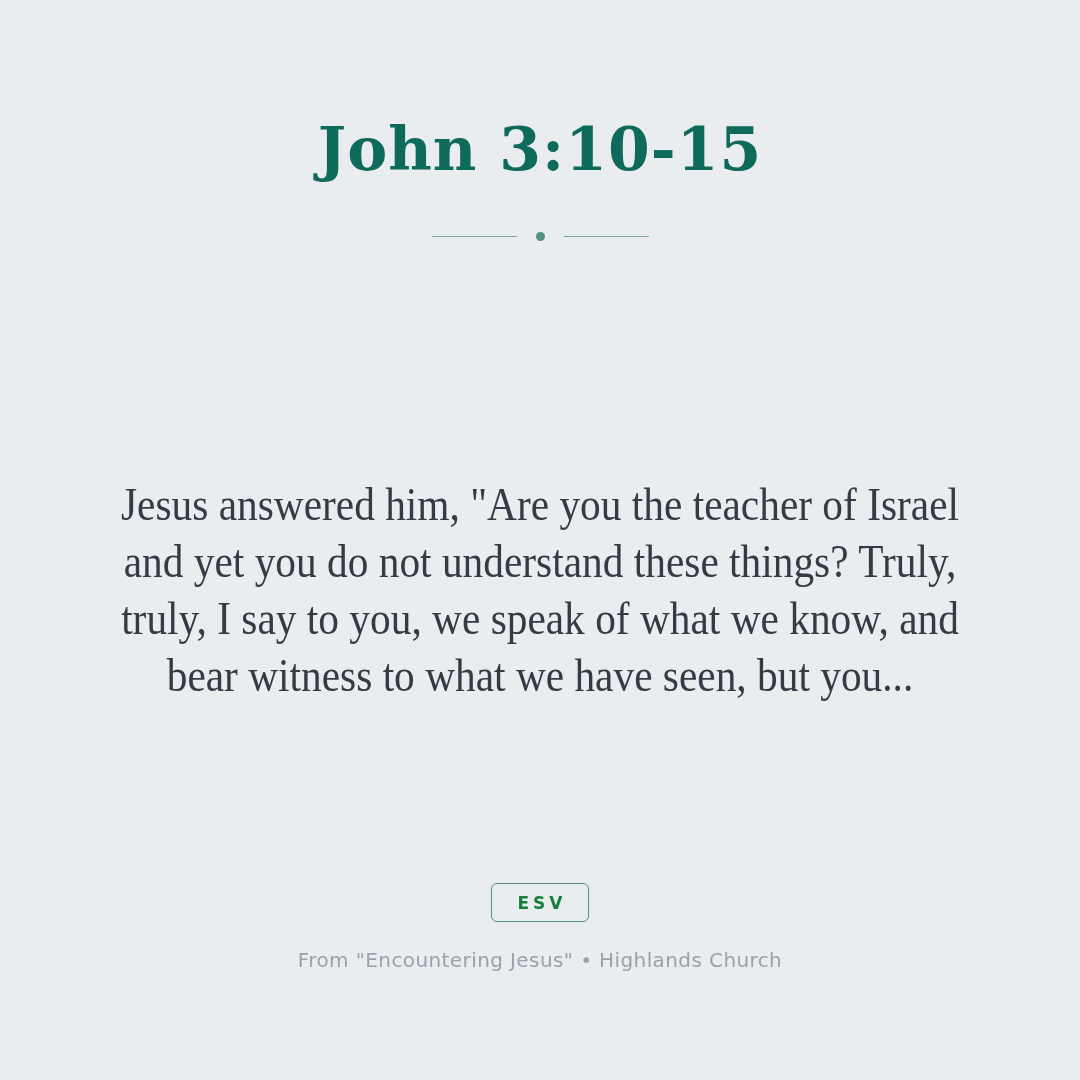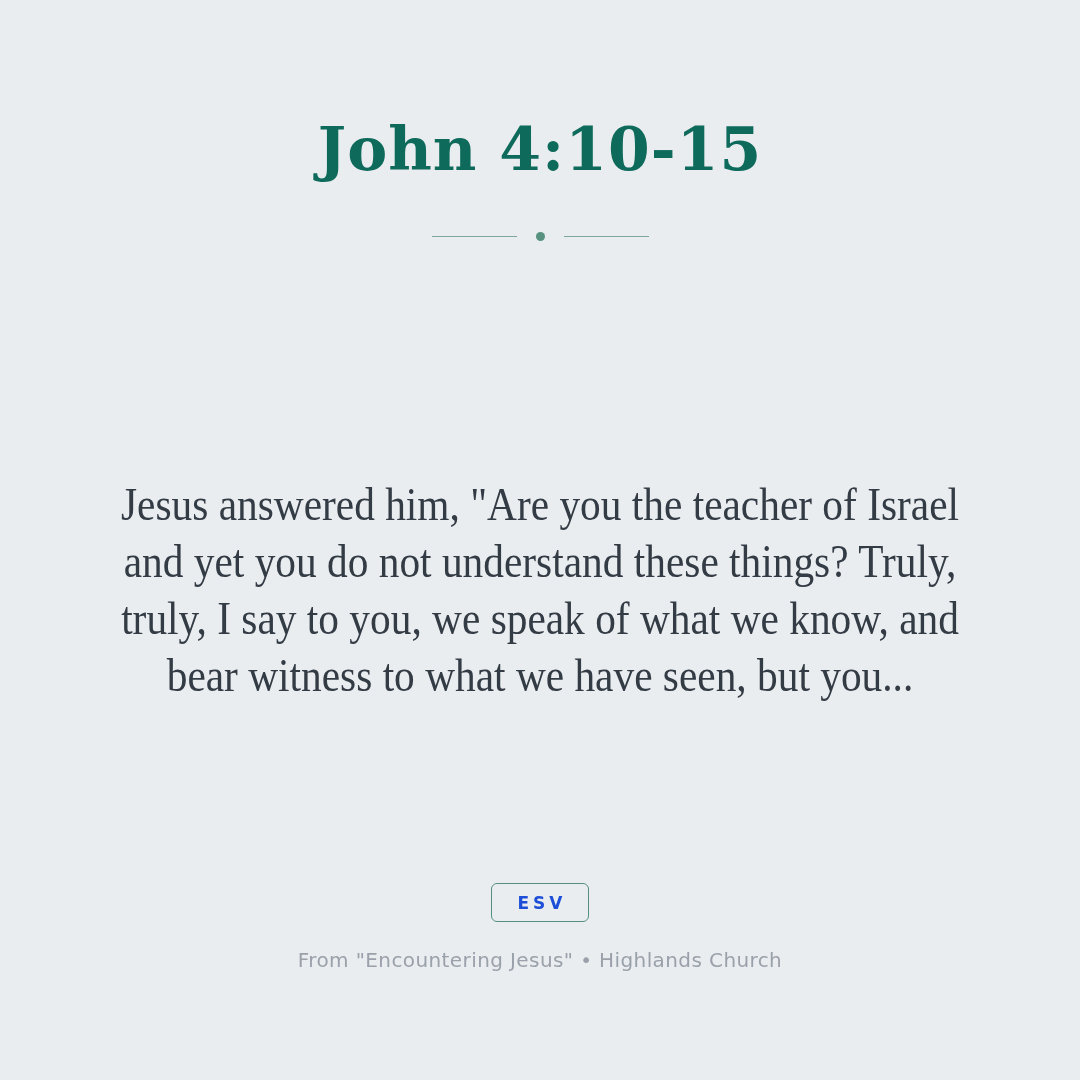--- a/index.html
+++ b/index.html
@@ -73,40 +73,40 @@
   .badge {
     display: inline-block;
     padding: 9px 21px 8px 21px;
     border: 1.5px solid #55907f;
     border-radius: 6px;
     font-family: "DejaVu Sans", sans-serif;
     font-weight: 700;
     font-size: 17px;
     letter-spacing: 4px;
     text-indent: 4px; 
-    color: #1d4ed8;
+    color: #15803d;
   }
   .footer {
     position: absolute;
     top: 948px;
     left: 0;
     width: 100%;
     text-align: center;
     font-family: "DejaVu Sans", "Liberation Sans", sans-serif;
     font-size: 20px;
     letter-spacing: 0.4px;
     color: #9aa1aa;
   }
 </style>
 </head>
 <body>
 
 <div class="canvas">
 
-  <h1 class="title">John 4:10-15</h1>
+  <h1 class="title">John 3:10-15</h1>
 
   <div class="divider">
     <span class="rule"></span>
     <span class="dot"></span>
     <span class="rule"></span>
   </div>
 
   <div class="verse">
     <div class="line">Jesus answered him, "Are you the teacher of Israel</div>
     <div class="line">and yet you do not understand these things? Truly,</div>

